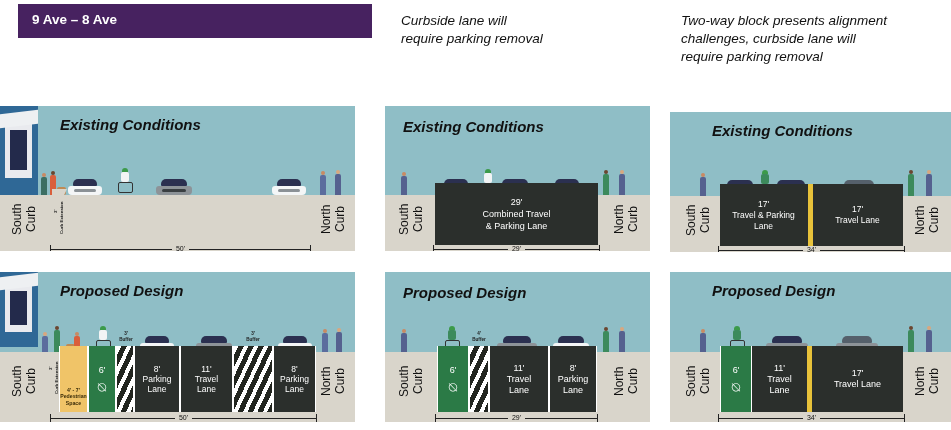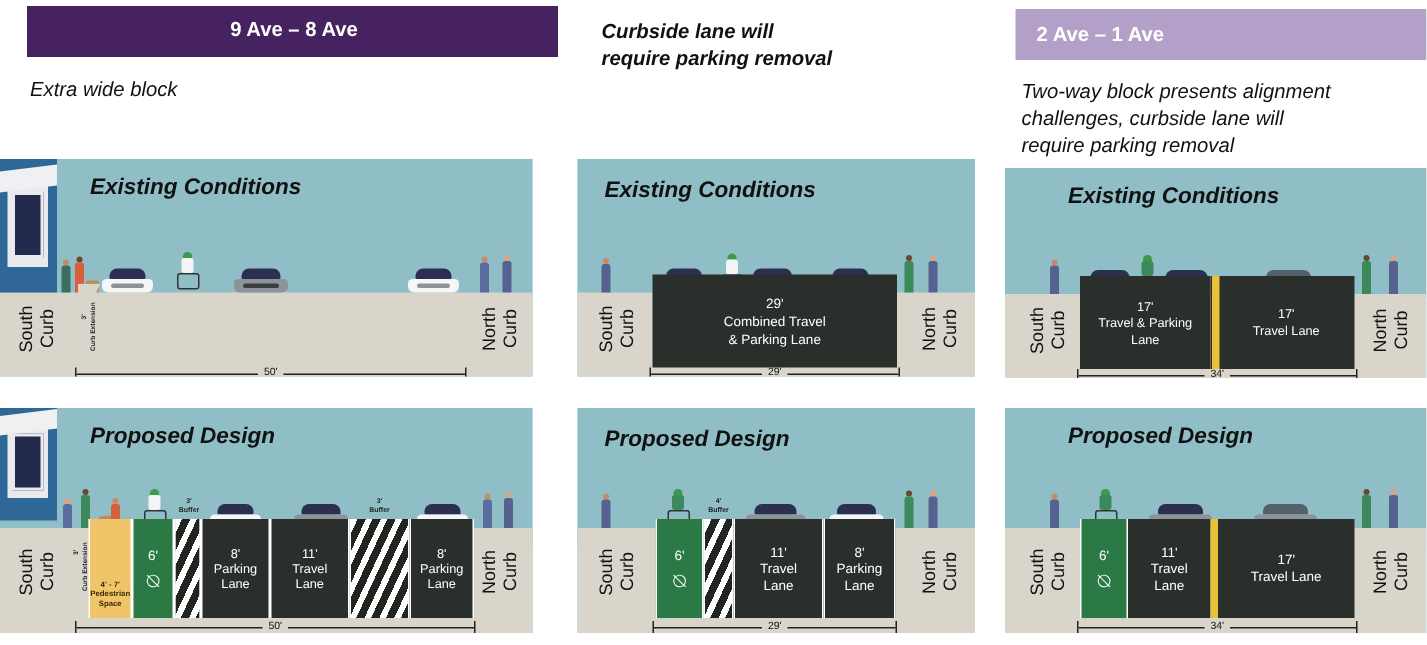--- a/index.html
+++ b/index.html
@@ -3,21 +3,21 @@
 <meta charset="utf-8">
 <style>
   html,body{margin:0;padding:0;background:#fff;}
   body{width:951px;height:430px;font-family:"Liberation Sans",sans-serif;position:relative;overflow:hidden;}
   .col{position:absolute;top:0;height:430px;}
   #col1{left:0;width:372px;}
   #col2{left:385px;width:275px;}
   #col3{left:665px;width:286px;}
 
   .hdr{color:#fff;font-weight:bold;font-size:13.5px;line-height:16px;padding:7px 12px 8px 14px;box-sizing:border-box;}
-  #hdr1{background:#472260;height:34px;margin:4px 0 0 18px;width:354px;padding-top:8px;text-align:center;}
+  #hdr1{background:#472260;height:34px;margin:4px 0 0 18px;width:354px;padding-top:8px;}
   #hdr2{background:#7233a0;height:44px;margin:4px 0 0 12px;width:263px;}
   #hdr3{background:#b3a0c8;height:34px;margin:6px 0 0 12px;width:274px;padding-top:9px;}
 
   .sub{font-style:italic;font-size:13.5px;line-height:18px;color:#111;}
   #sub1{margin:13px 0 0 20px;}
   #sub2{margin:12px 0 0 16px;}
   #sub3{margin:12px 0 0 16px;}
 
   
   .diag{position:relative;overflow:hidden;background:#8fbec6;}
@@ -48,21 +48,20 @@
   .c-bot{height:9px;border-radius:3px 3px 4px 4px;position:relative;}
   .c-grille{position:absolute;left:18%;right:18%;top:3px;height:2.5px;border-radius:2px;}
   .cyc{position:absolute;z-index:9;}
   .building{position:absolute;left:0;top:0;z-index:8;}
 </style>
 </head>
 <body>
 
 <div class="col" id="col1">
   <div class="hdr" id="hdr1">9 Ave – 8 Ave</div>
-  <div class="sub" id="sub1">Extra wide block</div>
 
   <div class="diag" style="position:absolute;left:0;top:106px;width:355px;height:145px;">
     <div class="sky"></div>
     <div class="ground" style="height:56px;"></div>
 
     <div class="building" style="width:38px;height:89px;background:#2f6896;">
       <div style="position:absolute;left:5px;top:16px;width:27px;height:56px;background:#e9eaee;"></div>
       <div style="position:absolute;left:8px;top:22px;width:21px;height:44px;background:#232a4b;border:2px solid #e9eaee;box-sizing:border-box;"></div>
       <div style="position:absolute;left:0;top:6px;width:38px;height:14px;background:#eef0f2;transform:skewY(-7deg);"></div>
     </div>
@@ -236,21 +235,21 @@
       <div class="dimend"></div>
         <div class="dimline"></div>
       <div class="dimtxt">50'</div>
       <div class="dimline"></div>
         <div class="dimend"></div>
     </div>
   </div>
 </div>
 
 <div class="col" id="col2">
-  <div class="sub" id="sub2" style="white-space:pre-line;font-weight:bold;">Curbside lane will
+  <div class="sub" id="sub2" style="white-space:pre-line;">Curbside lane will
 require parking removal</div>
 
   <div class="diag" style="position:absolute;left:0;top:106px;width:265px;height:145px;">
     <div class="sky"></div>
     <div class="ground" style="height:56px;"></div>
     <div class="title" style="left:18px;top:12px;">Existing Conditions</div>
 
     <div class="person" style="left:16px;bottom:56px;">
       <div class="p-head" style="background:#c98a63;"></div>
         <div class="p-body" style="height:19px;background:#55618f;"></div>
@@ -370,21 +369,20 @@
       <div class="dimend"></div>
         <div class="dimline"></div>
       <div class="dimtxt">29'</div>
       <div class="dimline"></div>
         <div class="dimend"></div>
     </div>
   </div>
 </div>
 
 <div class="col" id="col3">
-  <div class="hdr" id="hdr3">2 Ave – 1 Ave</div>
   <div class="sub" id="sub3" style="white-space:pre-line;">Two-way block presents alignment
 challenges, curbside lane will
 require parking removal</div>
 
   <div class="diag" style="position:absolute;left:5px;top:112px;width:281px;height:140px;">
     <div class="sky"></div>
     <div class="ground" style="height:56px;"></div>
     <div class="title" style="left:42px;top:10px;">Existing Conditions</div>
 
     <div class="person" style="left:30px;bottom:56px;">

